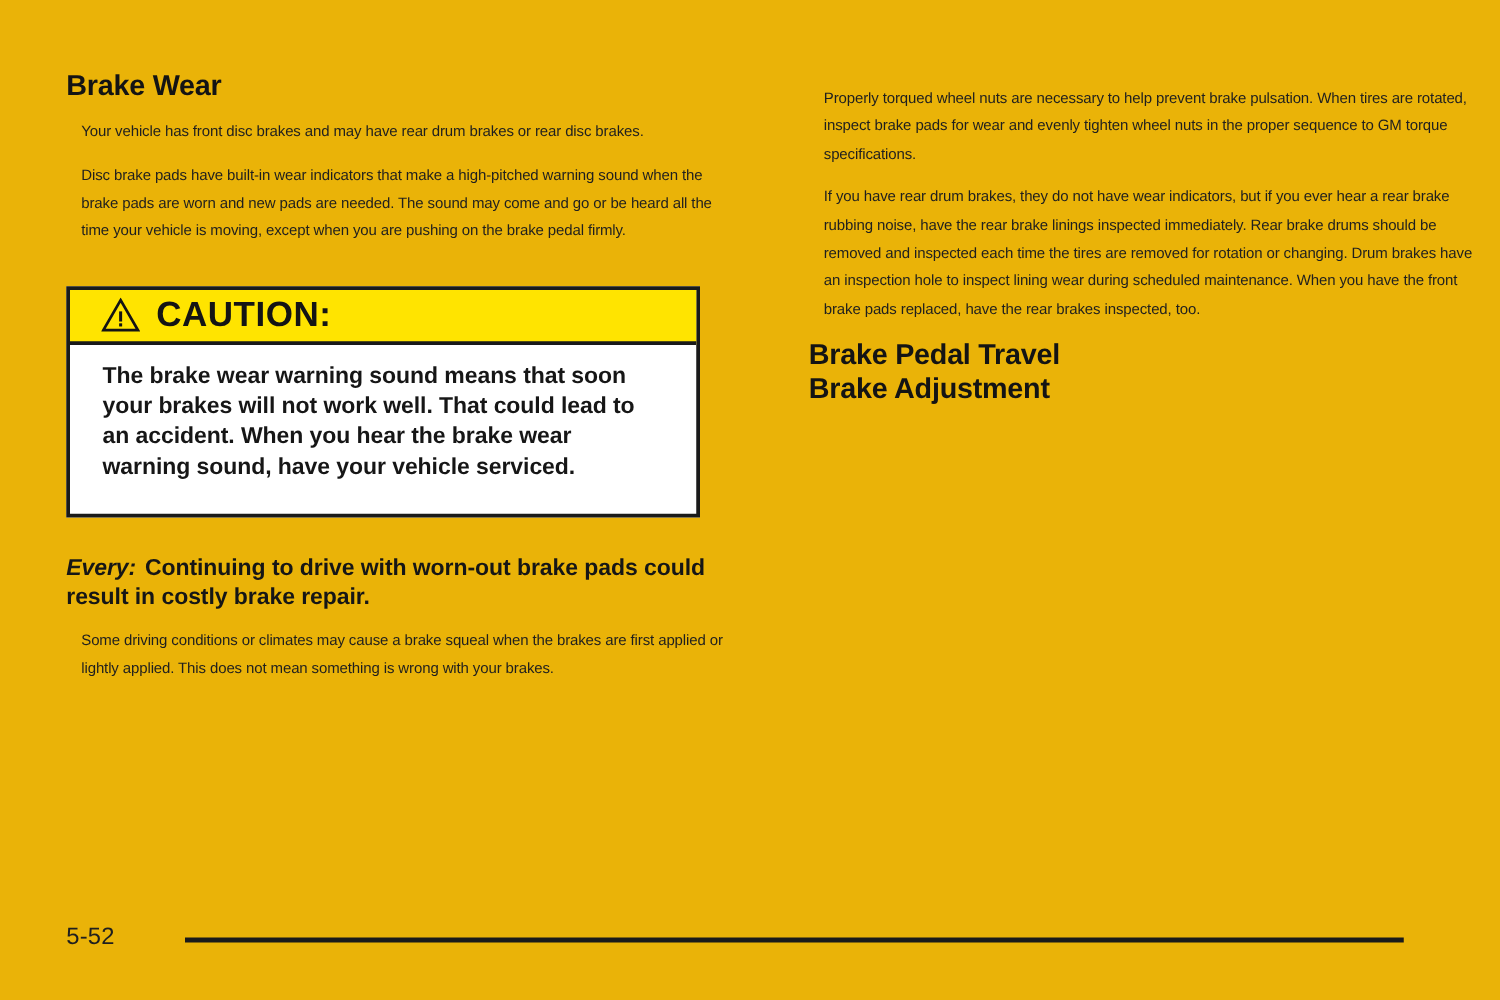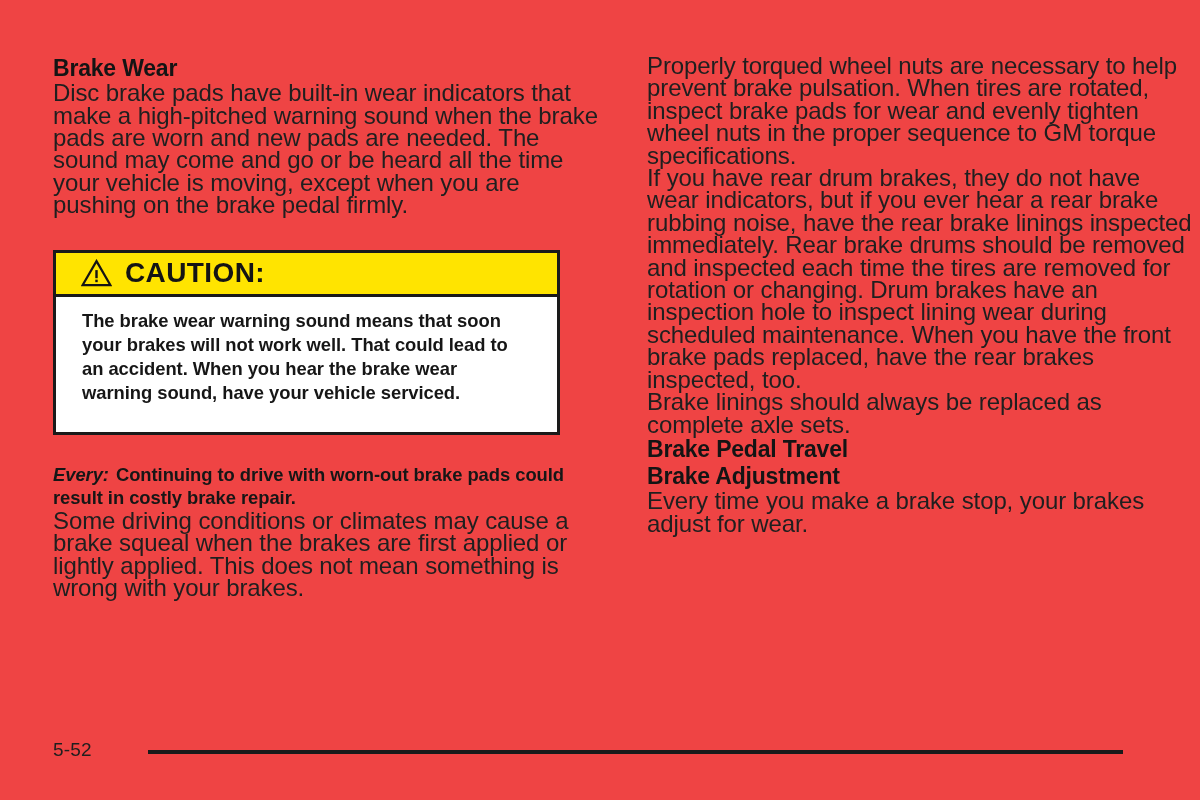--- a/index.html
+++ b/index.html
@@ -14,21 +14,21 @@
     height: 800px;
     position: relative;
     font-family: "Liberation Sans", sans-serif;
     color: #1b1b1b;
     overflow: hidden;
   }
 
   .page {
     position: absolute;
     inset: 0;
-    background: #ef4444;
+    background: #eab308;
   }
 
   .columns {
     position: absolute;
     left: 0;
     top: 0;
     width: 1200px;
     height: 720px;
     display: flex;
     flex-direction: row;
@@ -46,23 +46,23 @@
     font-size: 23px;
     font-weight: bold;
     line-height: 1.18;
     margin: 0;
     letter-spacing: -0.2px;
     color: #141414;
   }
   .column.left h2.section-heading { padding-top: 55px; }
 
   p.body-text {
-    font-size: 24px;
+    font-size: 12px;
     line-height: 22.4px;
-    margin: 0;
+    margin: 12px;
     color: #1f1f1f;
     letter-spacing: -0.1px;
   }
 
   
   .gap-after-heading { margin-top: 18px; }
   .gap-between-paras { margin-top: 21px; }
   .gap-before-heading { margin-top: 21px; }
 
   
@@ -151,20 +151,21 @@
 <body>
 
 <div class="page">
 
   <div class="columns">
 
     <div class="column left">
 
       <h2 class="section-heading">Brake Wear</h2>
 
+      <p class="body-text gap-after-heading">Your vehicle has front disc brakes and may have rear drum brakes or rear disc brakes.</p>
 
       <p class="body-text gap-between-paras">Disc brake pads have built-in wear indicators that make a high-pitched warning sound when the brake pads are worn and new pads are needed. The sound may come and go or be heard all the time your vehicle is moving, except when you are pushing on the brake pedal firmly.</p>
 
       <div class="caution-box">
         <div class="caution-header">
           <svg class="warning-triangle" viewBox="0 0 32 29">
             <path d="M16 2.2 L30.3 27 L1.7 27 Z" fill="none" stroke="#141414" stroke-width="2.3" stroke-linejoin="miter"></path>
             <rect x="14.75" y="11.5" width="2.5" height="8.4" fill="#141414"></rect>
             <rect x="14.75" y="21.4" width="2.5" height="2.6" fill="#141414"></rect>
           </svg>
@@ -182,28 +183,26 @@
       <p class="body-text gap-between-paras">Some driving conditions or climates may cause a brake squeal when the brakes are first applied or lightly applied. This does not mean something is wrong with your brakes.</p>
 
     </div>
 
     <div class="column right">
 
       <p class="body-text" style="padding-top:55px;">Properly torqued wheel nuts are necessary to help prevent brake pulsation. When tires are rotated, inspect brake pads for wear and evenly tighten wheel nuts in the proper sequence to GM torque specifications.</p>
 
       <p class="body-text gap-between-paras">If you have rear drum brakes, they do not have wear indicators, but if you ever hear a rear brake rubbing noise, have the rear brake linings inspected immediately. Rear brake drums should be removed and inspected each time the tires are removed for rotation or changing. Drum brakes have an inspection hole to inspect lining wear during scheduled maintenance. When you have the front brake pads replaced, have the rear brakes inspected, too.</p>
 
-      <p class="body-text gap-between-paras">Brake linings should always be replaced as complete axle sets.</p>
 
       <h2 class="section-heading gap-before-heading">Brake Pedal Travel</h2>
 
 
       <h2 class="section-heading gap-before-heading">Brake Adjustment</h2>
 
-      <p class="body-text gap-after-heading">Every time you make a brake stop, your brakes adjust for wear.</p>
 
     </div>
 
   </div>
 
   <div class="footer">
     <span class="folio">5-52</span>
     <div class="footer-rule"></div>
   </div>
 

